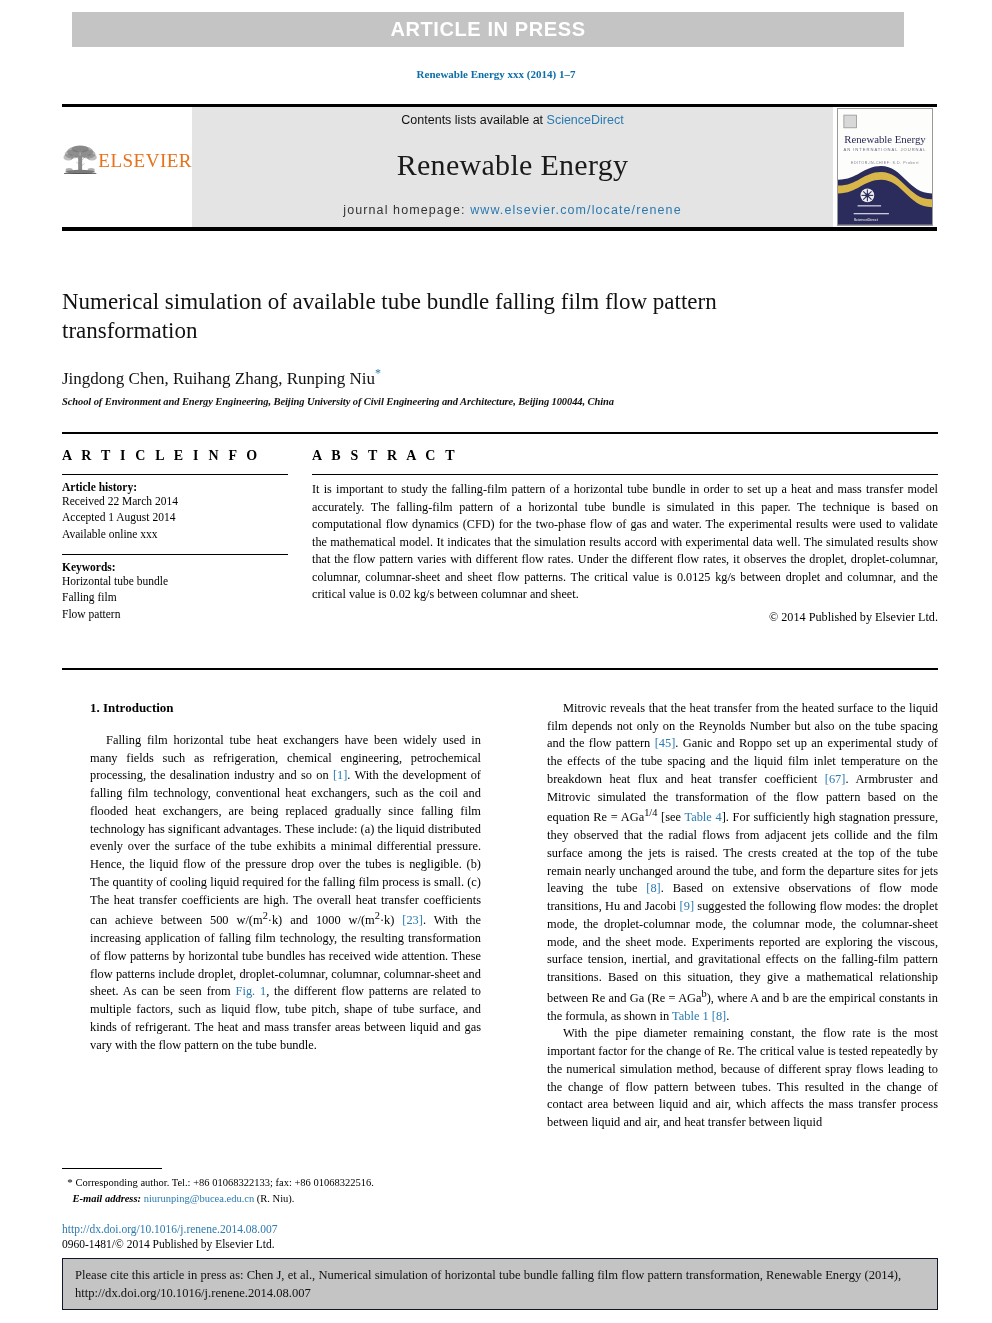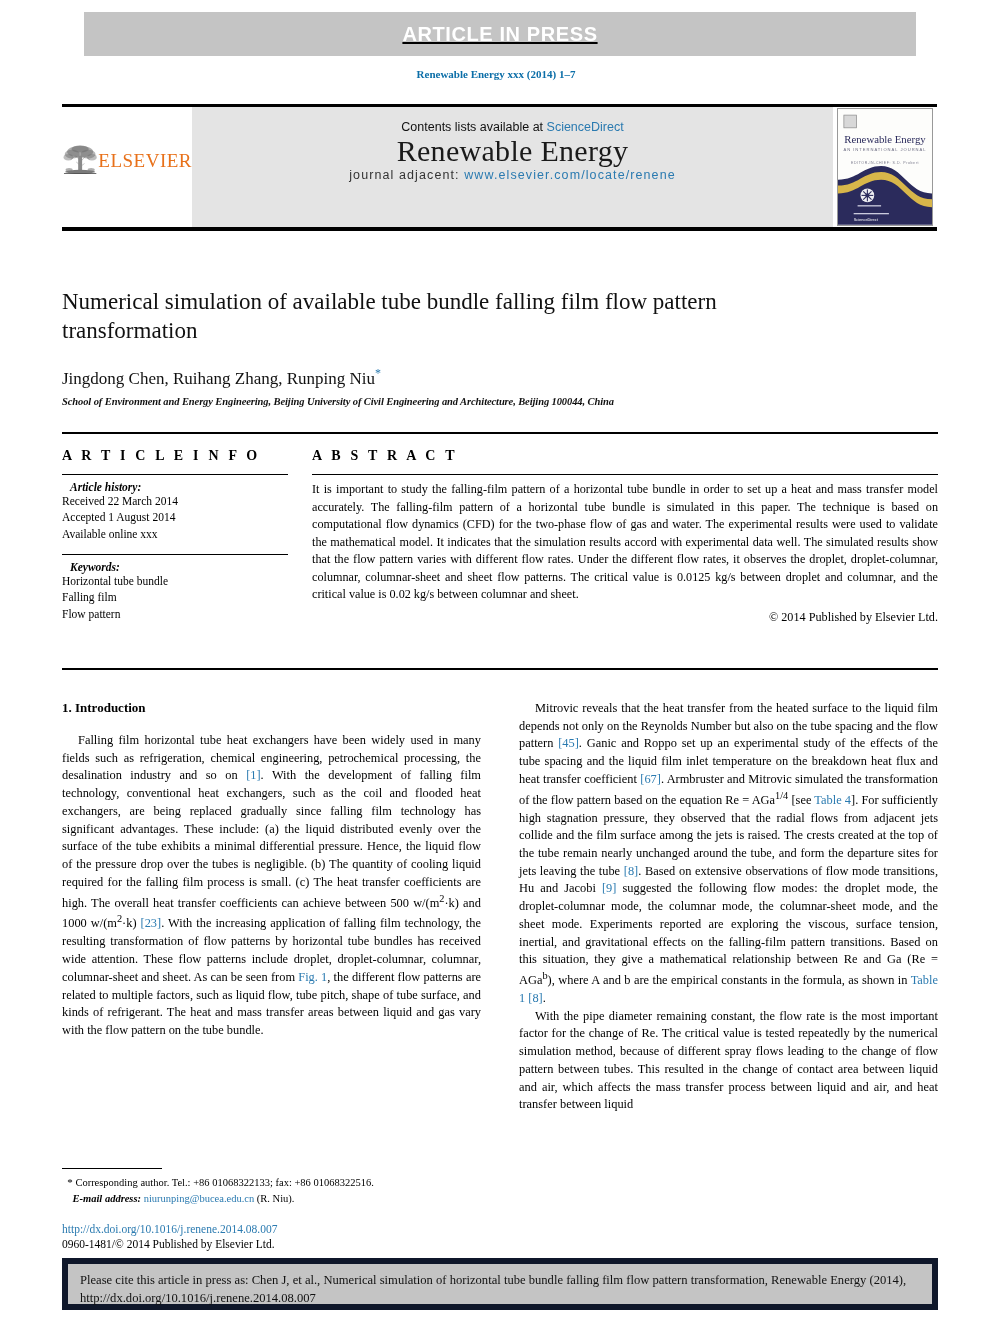--- a/index.html
+++ b/index.html
@@ -11,27 +11,26 @@
     width: 992px; height: 1323px;
     font-family: "Liberation Serif", "DejaVu Serif", serif;
     color: #000;
     position: relative;
     overflow: hidden;
   }
 
   
   .aip-banner {
     position: absolute;
-    left: 84px; top: 12px;
-    width: 832px; height: 44px;
+    left: 72px; top: 12px;
+    width: 832px; height: 35px;
     background: #c4c4c4;
     display: flex;
     align-items: center;
     justify-content: center;
-    text-decoration: underline;
   }
   .aip-banner .aip-text {
     font-family: "Liberation Sans", sans-serif;
     font-weight: bold;
     font-size: 20px;
     letter-spacing: 0.6px;
     color: #ffffff;
   }
 
   
@@ -78,22 +77,22 @@
     color: #E8711A;
     line-height: 1;
     margin-top: 1px;
   }
   .mast-center {
     flex: 1;
     background: #e4e4e4;
     display: flex;
     flex-direction: column;
     align-items: center;
-    justify-content: flex-start;
-    padding: 13px 0 10px 0;
+    justify-content: space-between;
+    padding: 6px 0 10px 0;
   }
   .contents-line {
     font-family: "Liberation Sans", sans-serif;
     font-size: 12.5px;
     color: #111;
   }
   .contents-line .sd {
     color: #2a7ab0;
   }
   .journal-title {
@@ -174,25 +173,23 @@
     font-size: 14px;
     letter-spacing: 3.2px;
     color: #000;
     margin-bottom: 10px;
   }
   .hr-thin { border: none; border-top: 1.6px solid #000; margin: 0 0 6px 0; }
   .hr-thin2 { border: none; border-top: 1.6px solid #000; margin: 12px 0 6px 0; }
 
   .meta-label {
     font-family: "Liberation Serif", serif;
-    font-style: italic;
     font-weight: bold;
     font-size: 11.5px;
     color: #000;
-    margin-left: 8px;
   }
   .meta-item {
     font-family: "Liberation Serif", serif;
     font-size: 11.5px;
     line-height: 1.42;
     color: #000;
   }
 
   .abstract-text {
     font-family: "Liberation Serif", serif;
@@ -220,21 +217,21 @@
 
   
   .body-cols {
     position: absolute;
     left: 62px; top: 700px;
     width: 876px;
     height: 520px;
     display: flex;
     gap: 38px;
   }
-  .bcol { width: 419px; position: relative; }
+  .bcol { width: 419px; position: relative; margin-left: 28px; }
   .sec-title {
     font-family: "Liberation Serif", serif;
     font-weight: bold;
     font-size: 13px;
     margin: 0 0 16px 0;
     color: #000;
   }
   .bodypara {
     font-family: "Liberation Serif", serif;
     font-size: 12.4px;
@@ -284,21 +281,21 @@
     line-height: 1.3;
   }
 
   
   .cite-box {
     position: absolute;
     left: 62px; top: 1258px;
     width: 876px;
     height: 52px;
     background: #c4c4c4;
-    border: 6px solid #0f172a;
+    border: 1px solid #0f172a;
     padding: 8px 12px;
   }
   .cite-text {
     font-family: "Liberation Serif", serif;
     font-size: 12.6px;
     line-height: 1.42;
     color: #111;
   }
 </style>
 </head>
@@ -343,21 +340,21 @@
       </svg>
       <div class="elsevier-word">ELSEVIER</div>
     </div>
 
     <div class="mast-center">
       <div class="contents-line">
         <span>Contents lists available at </span><span class="sd">ScienceDirect</span>
       </div>
       <div class="journal-title">Renewable Energy</div>
       <div class="homepage-line">
-        <span>journal adjacent: </span><span class="url">www.elsevier.com/locate/renene</span>
+        <span>journal homepage: </span><span class="url">www.elsevier.com/locate/renene</span>
       </div>
     </div>
 
     <div class="mast-right">
       <svg class="cover-img" viewBox="0 0 96 118">
         <rect x="0" y="0" width="96" height="118" fill="#fdfdfb"></rect>
         <rect x="6" y="6" width="13" height="13" fill="#d8d8d8" stroke="#888" stroke-width="0.7"></rect>
         <text x="48" y="34" text-anchor="middle" font-family="Liberation Serif, serif" font-size="11" fill="#2b2b5c">Renewable Energy</text>
         <text x="48" y="43" text-anchor="middle" font-family="Liberation Sans, sans-serif" font-size="4.2" letter-spacing="1" fill="#6a6a80">AN INTERNATIONAL JOURNAL</text>
         <text x="48" y="56" text-anchor="middle" font-family="Liberation Sans, sans-serif" font-size="3.6" letter-spacing="0.6" fill="#7a7a8c">EDITOR-IN-CHIEF: S.D. Probert</text>

